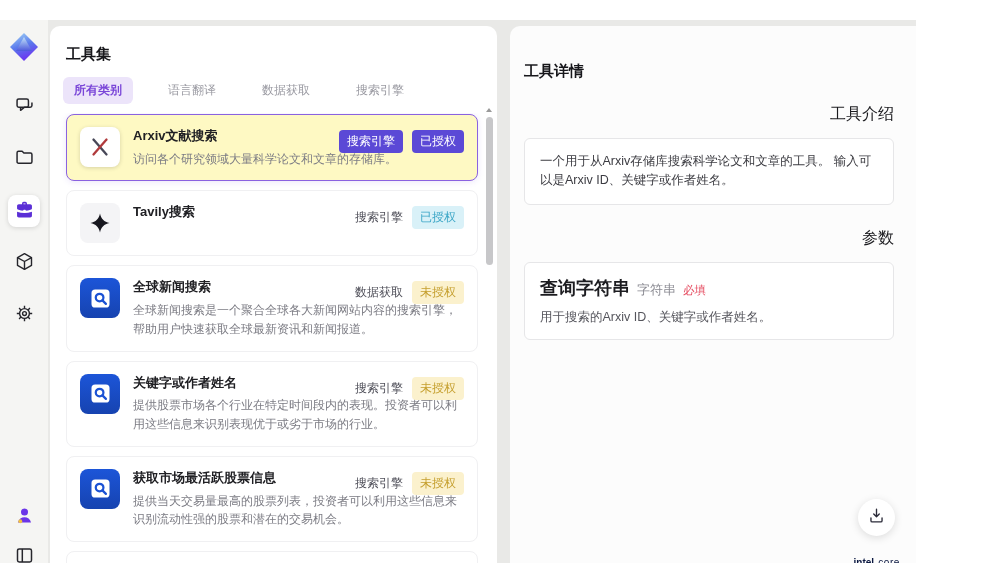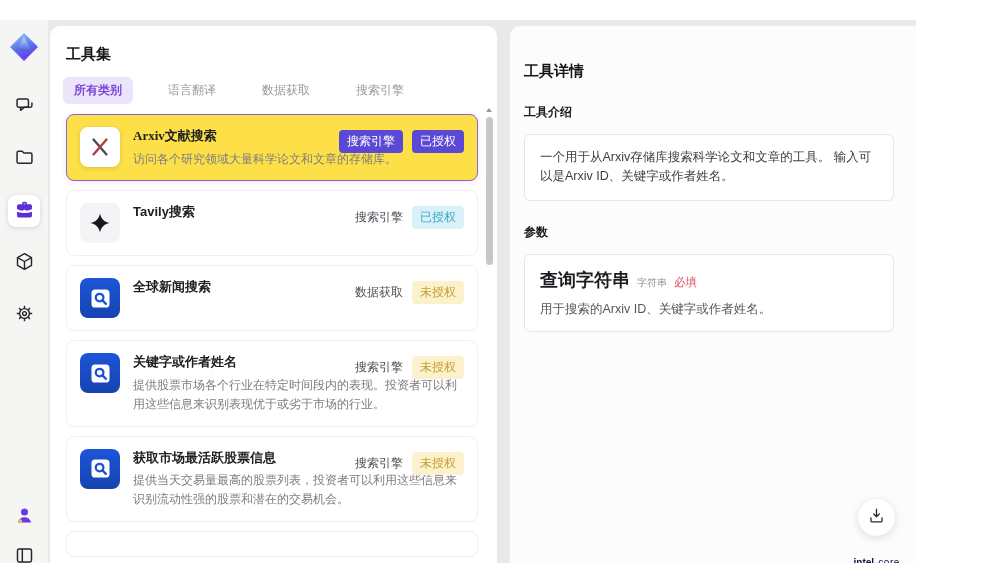--- a/index.html
+++ b/index.html
@@ -21,21 +21,21 @@
   .rail-bottom .nav-btn { width:28px; height:28px; }
 
   
   .list-panel { position:absolute; left:50px; top:6px; width:447px; bottom:0; background:#ffffff; border-radius:10px 10px 0 0; }
   .panel-title { padding:19px 0 0 16px; font-size:15px; font-weight:bold; color:#17171b; }
   .tabs { display:flex; align-items:center; gap:24px; padding:13px 0 0 13px; }
   .tab { font-size:12px; color:#9a9aa2; padding:5px 11px; border-radius:6px; cursor:pointer; white-space:nowrap; }
   .tab.active { background:#ece4fa; color:#7a46d8; font-weight:bold; }
   .tool-list { position:absolute; top:87px; left:0; right:0; bottom:0; overflow:hidden; padding:1px 19px 0 16px; }
   .tool-card { position:relative; display:flex; background:#fff; border:1px solid #f0f0f2; border-radius:8px; padding:12px 13px; margin-bottom:9px; cursor:pointer; }
-  .tool-card.selected { border:1.5px solid #8a62e0; background:#fde047; box-shadow:0 1px 6px rgba(120,80,220,.14);font-family:Liberation Serif, serif; }
+  .tool-card.selected { border:1.5px solid #8a62e0; background:#fef9c3; box-shadow:0 1px 6px rgba(120,80,220,.14); }
   .tool-icon { width:40px; height:40px; flex:none; border-radius:8px; display:grid; place-items:center; }
   .tool-icon svg { width:24px; height:24px; }
   .tile-arxiv { background:#ffffff; box-shadow:0 1px 4px rgba(0,0,0,.16); }
   .tile-star { background:#f4f4f6; }
   .tile-search-app { background:linear-gradient(180deg,#1c55d8,#1643b0); }
   .tile-search-app svg { width:27px; height:27px; }
   .tool-text { margin-left:13px; min-width:0; }
   .tool-title { font-size:13px; font-weight:bold; color:#202024; line-height:1.3; margin-top:1px; }
   .tool-desc { font-size:12px; color:#7c7c84; line-height:1.55; margin-top:5px; max-width:334px; }
   .tool-badges { position:absolute; top:15px; right:13px; display:flex; align-items:center; gap:9px; }
@@ -47,26 +47,26 @@
 
   
   .sb { position:absolute; top:82px; bottom:10px; right:4px; width:8px; }
   .sb-up { position:absolute; top:0; left:1px; width:0; height:0; border-left:3px solid transparent; border-right:3px solid transparent; border-bottom:4px solid #9a9a9a; }
   .sb-thumb { position:absolute; top:9px; right:0; width:7px; height:148px; border-radius:4px; background:#c7c7c9; cursor:pointer; }
   .sb-down { position:absolute; bottom:0; left:1px; width:0; height:0; border-left:3px solid transparent; border-right:3px solid transparent; border-top:4px solid #3a3a3a; }
 
   
   .detail-panel { position:absolute; left:510px; top:6px; right:0; bottom:0; background:#fcfcfc; border-radius:10px 0 0 0; padding:16px 22px 0 14px; }
   .detail-title { margin-top:20px; font-size:15px; font-weight:bold; color:#17171b; }
-  .section-title { margin-top:23px; font-size:12px; font-weight:bold; color:#1b1b1f; }
+  .section-title { margin-top:23px; font-size:16px; font-weight:normal; color:#1b1b1f;text-align:right; }
   .info-box { margin-top:13px; background:#ffffff; border:1px solid #e6e6e8; border-radius:6px; padding:13px 15px; }
   .intro-text { font-size:12.5px; color:#3c3c42; line-height:1.55; }
   .param-head { display:flex; align-items:baseline; gap:7px; }
   .param-name { font-size:18px; font-weight:bold; color:#1c1c20; }
-  .param-type { font-size:10px; color:#8a8a92; }
+  .param-type { font-size:13px; color:#8a8a92; }
   .param-required { font-size:11.5px; color:#e5495e; }
   .param-desc { margin-top:9px; font-size:12.5px; color:#55555c; }
 
   
   .download-btn { position:absolute; right:21px; bottom:47px; width:37px; height:37px; border-radius:50%; background:#fff; box-shadow:0 2px 9px rgba(0,0,0,.13); display:grid; place-items:center; cursor:pointer; }
   .download-btn svg { width:19px; height:19px; }
   .intel-logo { position:absolute; right:16px; bottom:15px; color:#0a1740; font-size:10px; line-height:1; }
   .intel-logo .b1 { font-weight:700; }
   .intel-logo .b2 { font-weight:300; letter-spacing:.6px; margin-left:4px; }
   .intel-sub { position:absolute; right:16px; bottom:7px; width:32px; height:4px; border-radius:2px; background:#dededf; }
@@ -181,20 +181,21 @@
         <div class="tool-card">
     <div class="tool-icon tile-search-app">
             <svg viewBox="0 0 24 24" width="27" height="27">
               <rect x="4" y="4" width="16" height="16" rx="3.2" fill="#ffffff"></rect>
               <circle cx="11.2" cy="11.2" r="3.4" fill="none" stroke="#1b52d4" stroke-width="2"></circle>
               <path d="M13.7 13.7l3.1 3.1" stroke="#1b52d4" stroke-width="2" stroke-linecap="round" fill="none"></path>
             </svg>
           </div>
     <div class="tool-text">
       <div class="tool-title">全球新闻搜索</div>
+      <div class="tool-desc">全球新闻搜索是一个聚合全球各大新闻网站内容的搜索引擎，帮助用户快速获取全球最新资讯和新闻报道。</div>
     </div>
     <div class="tool-badges">
       <span class="badge plain">数据获取</span>
       <span class="badge yellow">未授权</span>
     </div>
   </div>
         <div class="tool-card">
     <div class="tool-icon tile-search-app">
             <svg viewBox="0 0 24 24" width="27" height="27">
               <rect x="4" y="4" width="16" height="16" rx="3.2" fill="#ffffff"></rect>

